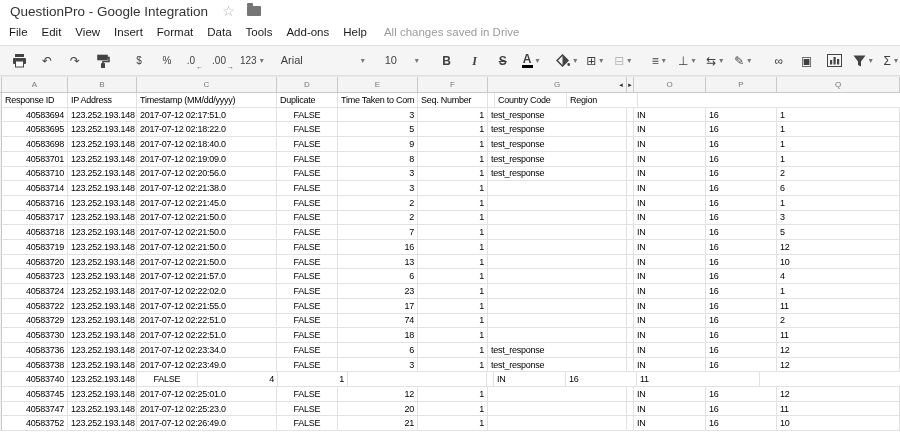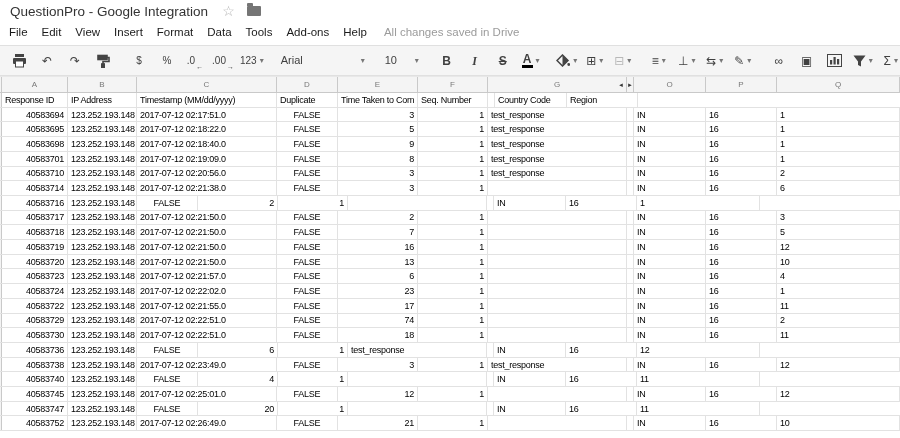--- a/index.html
+++ b/index.html
@@ -331,20 +331,21 @@
         <div class="cell" style="width: 139px;"></div>
         <div class="cell" style="width: 7px; padding: 0px;"></div>
         <div class="cell" style="width: 72px;">IN</div>
         <div class="cell" style="width: 71px;">16</div>
         <div class="cell" style="width: 123px;">6</div>
       </div>
       <div class="srow">
         <div class="cell gutter" style="width: 2px;"></div>
         <div class="cell al-r" style="width: 66px;">40583716</div>
         <div class="cell" style="width: 69px;">123.252.193.148</div>
+        <div class="cell" style="width: 140px;">2017-07-12 02:21:45.0</div>
         <div class="cell al-c" style="width: 61px;">FALSE</div>
         <div class="cell al-r" style="width: 80px;">2</div>
         <div class="cell al-r" style="width: 70px;">1</div>
         <div class="cell" style="width: 139px;"></div>
         <div class="cell" style="width: 7px; padding: 0px;"></div>
         <div class="cell" style="width: 72px;">IN</div>
         <div class="cell" style="width: 71px;">16</div>
         <div class="cell" style="width: 123px;">1</div>
       </div>
       <div class="srow">
@@ -470,20 +471,21 @@
         <div class="cell" style="width: 139px;"></div>
         <div class="cell" style="width: 7px; padding: 0px;"></div>
         <div class="cell" style="width: 72px;">IN</div>
         <div class="cell" style="width: 71px;">16</div>
         <div class="cell" style="width: 123px;">11</div>
       </div>
       <div class="srow">
         <div class="cell gutter" style="width: 2px;"></div>
         <div class="cell al-r" style="width: 66px;">40583736</div>
         <div class="cell" style="width: 69px;">123.252.193.148</div>
+        <div class="cell" style="width: 140px;">2017-07-12 02:23:34.0</div>
         <div class="cell al-c" style="width: 61px;">FALSE</div>
         <div class="cell al-r" style="width: 80px;">6</div>
         <div class="cell al-r" style="width: 70px;">1</div>
         <div class="cell" style="width: 139px;">test_response</div>
         <div class="cell" style="width: 7px; padding: 0px;"></div>
         <div class="cell" style="width: 72px;">IN</div>
         <div class="cell" style="width: 71px;">16</div>
         <div class="cell" style="width: 123px;">12</div>
       </div>
       <div class="srow">
@@ -524,20 +526,21 @@
         <div class="cell" style="width: 139px;"></div>
         <div class="cell" style="width: 7px; padding: 0px;"></div>
         <div class="cell" style="width: 72px;">IN</div>
         <div class="cell" style="width: 71px;">16</div>
         <div class="cell" style="width: 123px;">12</div>
       </div>
       <div class="srow">
         <div class="cell gutter" style="width: 2px;"></div>
         <div class="cell al-r" style="width: 66px;">40583747</div>
         <div class="cell" style="width: 69px;">123.252.193.148</div>
+        <div class="cell" style="width: 140px;">2017-07-12 02:25:23.0</div>
         <div class="cell al-c" style="width: 61px;">FALSE</div>
         <div class="cell al-r" style="width: 80px;">20</div>
         <div class="cell al-r" style="width: 70px;">1</div>
         <div class="cell" style="width: 139px;"></div>
         <div class="cell" style="width: 7px; padding: 0px;"></div>
         <div class="cell" style="width: 72px;">IN</div>
         <div class="cell" style="width: 71px;">16</div>
         <div class="cell" style="width: 123px;">11</div>
       </div>
       <div class="srow">

